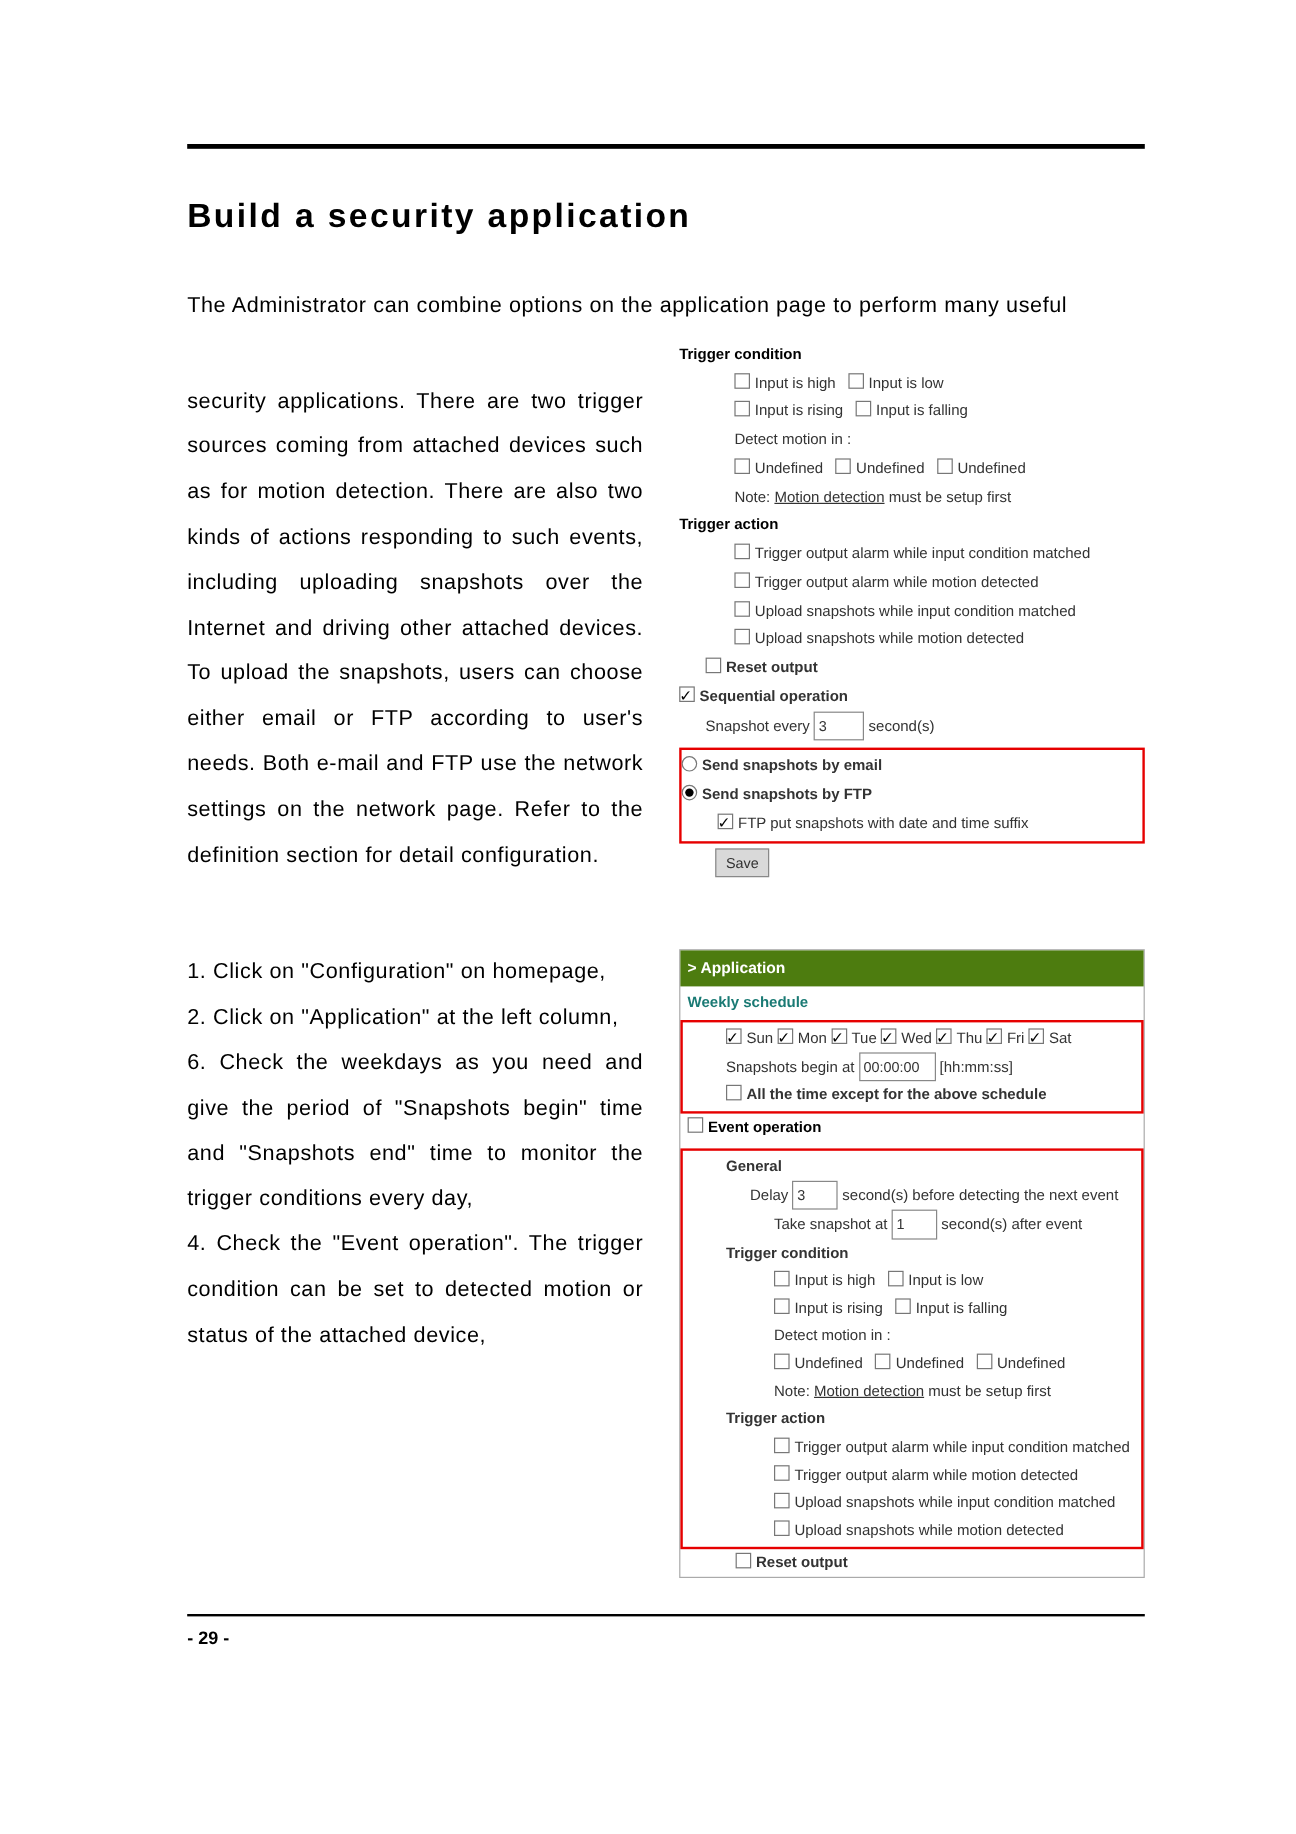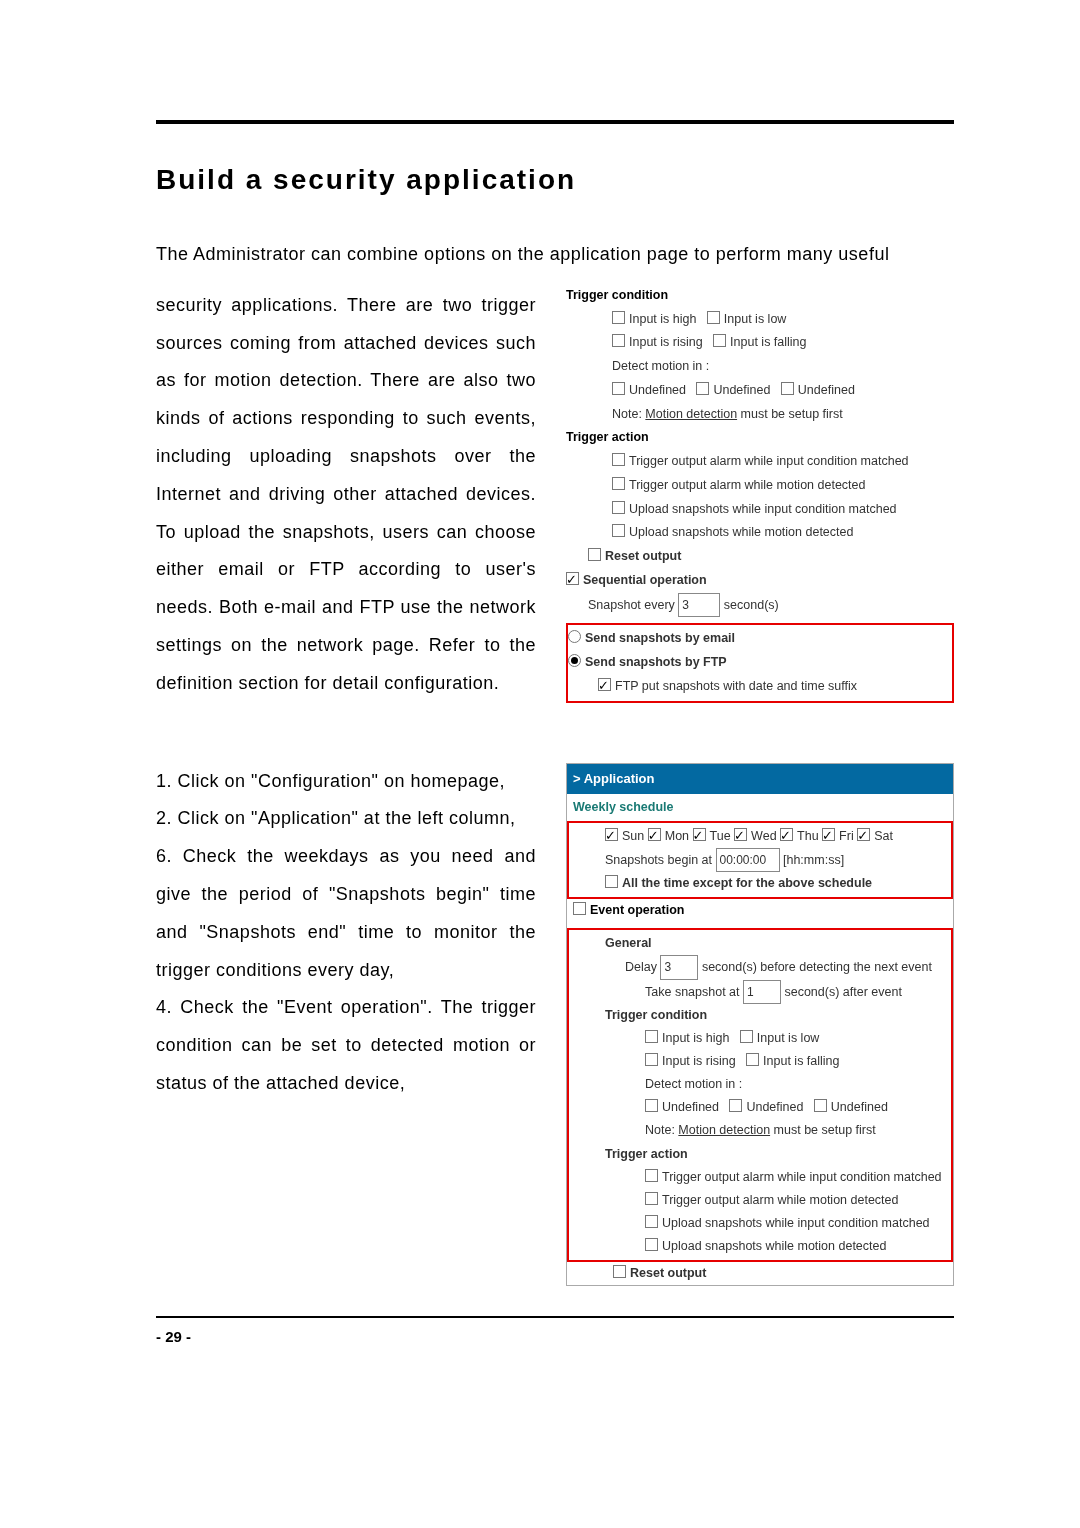--- a/index.html
+++ b/index.html
@@ -14,21 +14,21 @@
   .panel{flex:1;font-family:Tahoma,Verdana,sans-serif;font-size:12.5px;color:#333;line-height:1.9}
   .panel .hdr{font-weight:700;color:#000}
   .panel .note u{color:#333}
   .red-box{border:2px solid #e60000;margin-top:6px;padding:2px 0}
   .btn{display:inline-block;background:#d9d9d9;border:1px solid #888;padding:0 8px;font-size:12px;margin-top:4px}
   .cb{display:inline-block;width:11px;height:11px;border:1px solid #777;margin-right:4px;vertical-align:-1px;position:relative;background:#fff}
   .cb.checked::after{content:"✓";position:absolute;left:-1px;top:-5px;font-size:13px;color:#000}
   .rb{display:inline-block;width:11px;height:11px;border:1px solid #777;border-radius:50%;margin-right:4px;vertical-align:-1px;position:relative;background:#fff}
   .rb.checked::after{content:"";position:absolute;left:2px;top:2px;width:7px;height:7px;background:#000;border-radius:50%}
   .txt{display:inline-block;border:1px solid #888;background:#fff;padding:0 3px;min-width:20px;font-size:12px}
-  .teal-bar{background:#0369a1;color:#fff;font-weight:700;padding:3px 6px;font-size:13px}
+  .teal-bar{background:#4d7c0f;color:#fff;font-weight:700;padding:3px 6px;font-size:13px}
   .inset{padding-left:46px}
   .pagenum{text-align:left;font-weight:700;font-size:15px;margin-top:6px}
   .steps{font-size:18px;line-height:2.1;letter-spacing:.5px}
   .steps p{margin:0}
   .row2{display:flex;gap:30px;align-items:flex-start;margin-top:60px}
   .panel2{flex:1;font-family:Tahoma,Verdana,sans-serif;font-size:12.5px;color:#333;line-height:1.85;border:1px solid #aaa}
   .panel2 .section-line{font-weight:700;color:#000;padding:2px 6px}
   .panel2 .row{padding:0 6px}
   .glue{white-space:nowrap}
 </style>
@@ -84,20 +84,21 @@
         <span>Snapshot every </span>
         <span class="txt" style="min-width:34px">3</span>
         <span> second(s)</span>
       </div>
 
       <div class="red-box">
         <div><span class="rb"></span><b>Send snapshots by email</b></div>
         <div><span class="rb checked"></span><b>Send snapshots by FTP</b></div>
         <div style="padding-left:30px"><span class="cb checked"></span><span>FTP put snapshots with date and time suffix</span></div>
       </div>
+      <div style="padding-left:30px"><span class="btn">Save</span></div>
     </div>
   </div>
 
   <div class="row2">
     <div class="left steps">
       <p>1. Click on "Configuration" on homepage,</p>
       <p>2. Click on "Application" at the left column,</p>
       <p>6. Check the weekdays as you need and give the period of "Snapshots begin" time and "Snapshots end" time to monitor the trigger conditions every day,</p>
       <p>4. Check the "Event operation". The trigger condition can be set to detected motion or status of the attached device,</p>
     </div>

